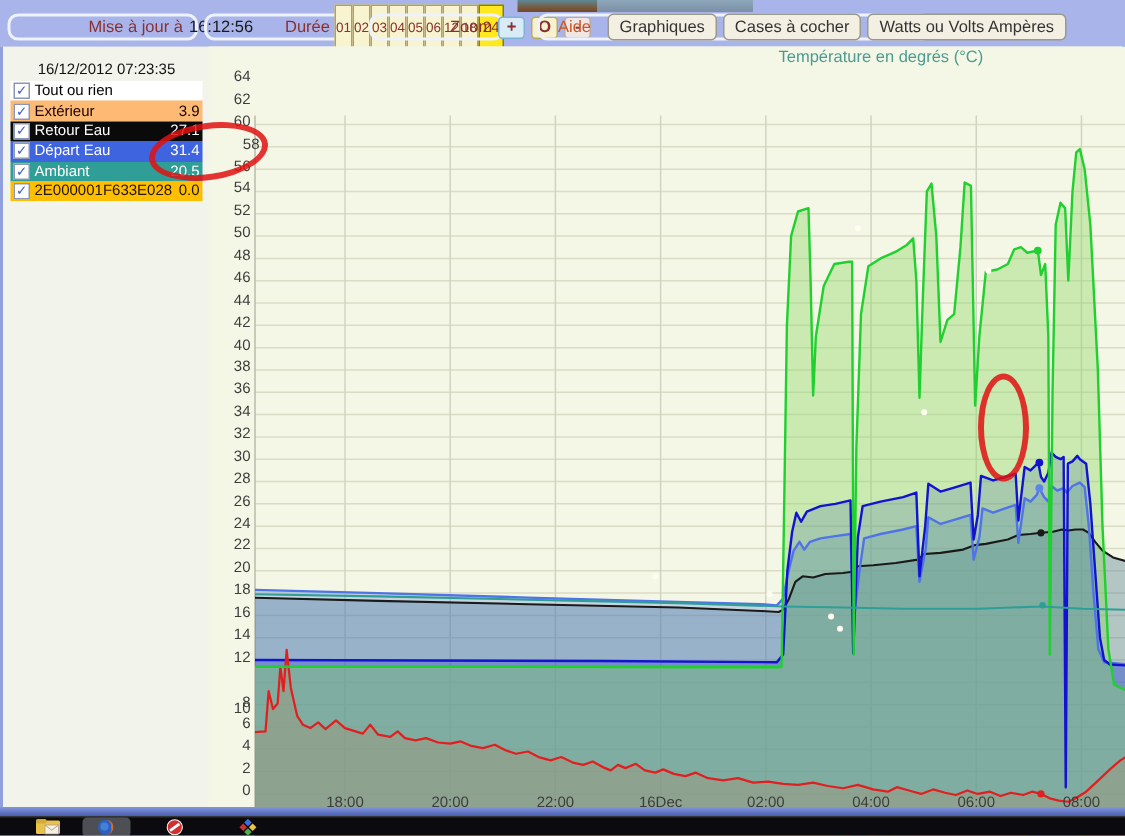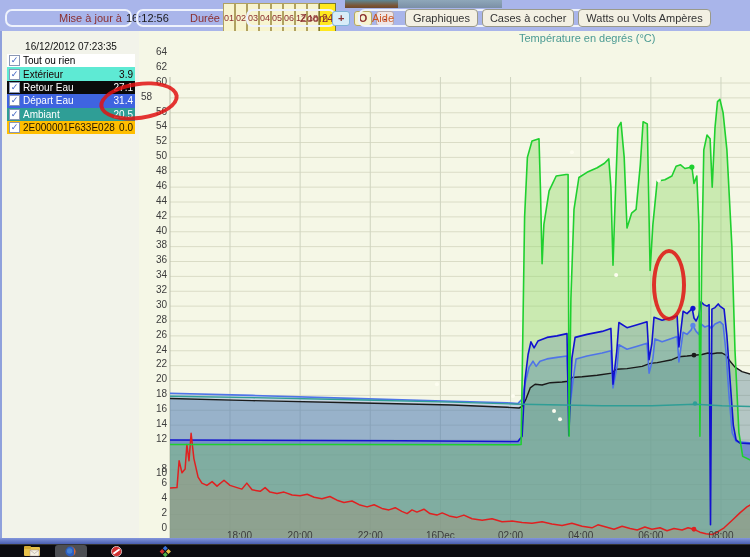--- a/index.html
+++ b/index.html
@@ -185,21 +185,21 @@
         <circle cx="569.9325" cy="121.16874999999999" r="2" fill="#fdfdf0" clip-path="url(#plotclip)"></circle>
         <circle cx="614.1206999999999" cy="243.8875" r="2" fill="#fdfdf0" clip-path="url(#plotclip)"></circle>
         <circle cx="656.9061" cy="149.43125000000003" r="2" fill="#fdfdf0" clip-path="url(#plotclip)"></circle>
       </svg>
 
     <div class="chart-title">Température en degrés (°C)</div>
     <div id="axis-labels">
         <div class="ylabel" style="left: 137px; top: 15px;">64</div>
         <div class="ylabel" style="left: 137px; top: 29.875px;">62</div>
         <div class="ylabel" style="left: 137px; top: 44.75px;">60</div>
-        <div class="ylabel" style="left: 122px; top: 59.625px;">58</div>
+        <div class="ylabel" style="left: 143px; top: 59.625px;">58</div>
         <div class="ylabel" style="left: 137px; top: 74.5px;">56</div>
         <div class="ylabel" style="left: 137px; top: 89.375px;">54</div>
         <div class="ylabel" style="left: 137px; top: 104.25px;">52</div>
         <div class="ylabel" style="left: 137px; top: 119.125px;">50</div>
         <div class="ylabel" style="left: 137px; top: 134px;">48</div>
         <div class="ylabel" style="left: 137px; top: 148.875px;">46</div>
         <div class="ylabel" style="left: 137px; top: 163.75px;">44</div>
         <div class="ylabel" style="left: 137px; top: 178.625px;">42</div>
         <div class="ylabel" style="left: 137px; top: 193.5px;">40</div>
         <div class="ylabel" style="left: 137px; top: 208.375px;">38</div>
@@ -215,38 +215,38 @@
         <div class="ylabel" style="left: 137px; top: 357.125px;">18</div>
         <div class="ylabel" style="left: 137px; top: 372px;">16</div>
         <div class="ylabel" style="left: 137px; top: 386.875px;">14</div>
         <div class="ylabel" style="left: 137px; top: 401.75px;">12</div>
         <div class="ylabel" style="left: 137px; top: 436px;">10</div>
         <div class="ylabel" style="left: 137px; top: 431.5px;">8</div>
         <div class="ylabel" style="left: 137px; top: 446.375px;">6</div>
         <div class="ylabel" style="left: 137px; top: 461.25px;">4</div>
         <div class="ylabel" style="left: 137px; top: 476.125px;">2</div>
         <div class="ylabel" style="left: 137px; top: 491px;">0</div>
-        <div class="xlabel" style="left: 206px; text-align: right;">18:00</div>
+        <div class="xlabel" style="left: 206px;">18:00</div>
         <div class="xlabel" style="left: 276.14px;">20:00</div>
         <div class="xlabel" style="left: 346.28px;">22:00</div>
         <div class="xlabel" style="left: 416.42px;">16Dec</div>
         <div class="xlabel" style="left: 486.56px;">02:00</div>
         <div class="xlabel" style="left: 556.7px;">04:00</div>
         <div class="xlabel" style="left: 626.84px;">06:00</div>
         <div class="xlabel" style="left: 696.98px;">08:00</div>
       </div>
 
     <div class="legend">
       <div class="legend-date">16/12/2012 07:23:35</div>
       <div class="lrow" style="background: rgb(255, 255, 255); color: rgb(0, 0, 0);">
         <span class="cb"></span>
         <span>Tout ou rien</span>
         <span class="lval"></span>
       </div>
-      <div class="lrow" style="background: #5eead4; color: rgb(26, 0, 0);">
+      <div class="lrow" style="background: #fdba74; color: rgb(26, 0, 0);">
         <span class="cb"></span>
         <span>Extérieur</span>
         <span class="lval">3.9</span>
       </div>
       <div class="lrow" style="background: rgb(10, 10, 10); color: rgb(255, 255, 255);">
         <span class="cb"></span>
         <span>Retour Eau</span>
         <span class="lval">27.1</span>
       </div>
       <div class="lrow" style="background: rgb(63, 100, 224); color: rgb(255, 255, 255);">

